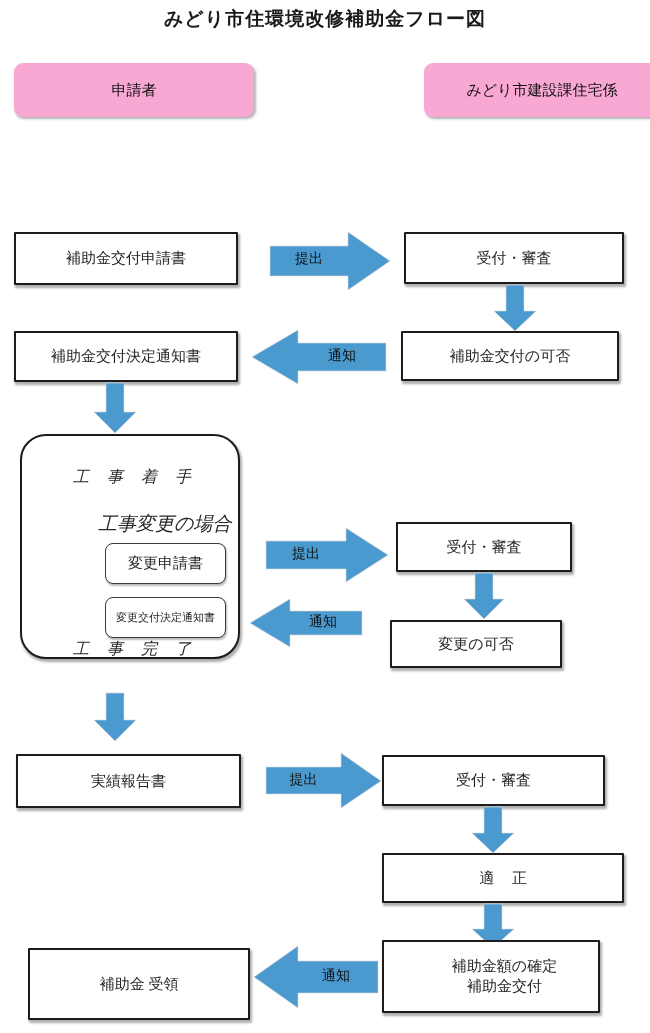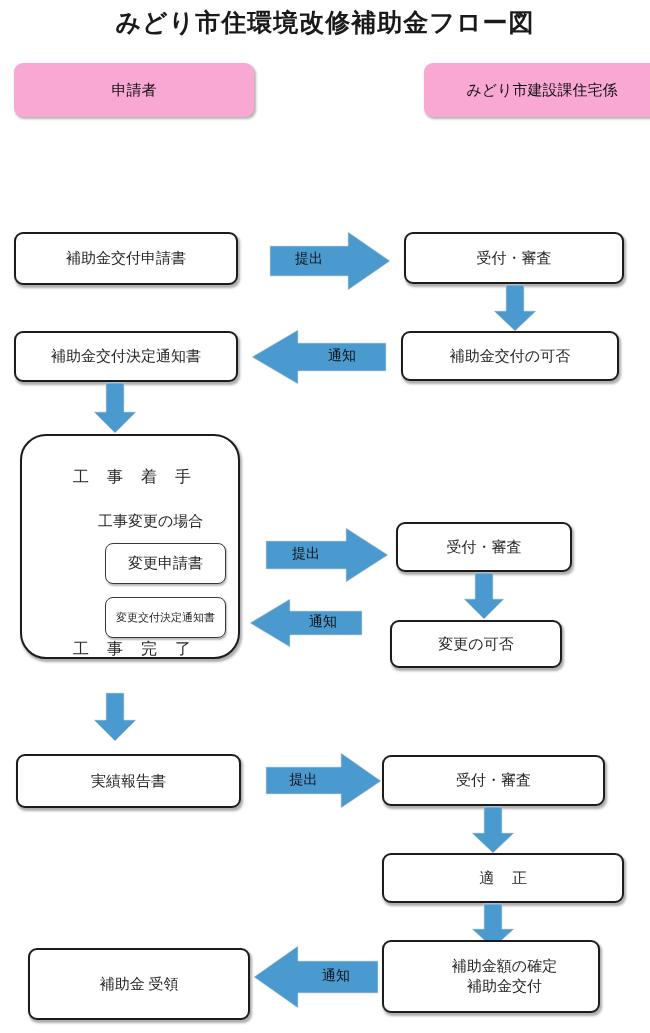--- a/index.html
+++ b/index.html
@@ -18,21 +18,21 @@
     width: 650px;
     height: 1033px;
   }
   .title {
     position: absolute;
     left: 0; top: 6px;
     width: 650px;
     text-align: center;
     font-family: "DejaVu Sans", "Liberation Sans", sans-serif;
     font-weight: bold;
-    font-size: 25px;
+    font-size: 19px;
     letter-spacing: 1px;
     color: #1a1a1a;
   }
   
   .hdr {
     position: absolute;
     background: #f9a8d4;
     border-radius: 9px;
     box-shadow: 1.5px 2px 2.5px rgba(0,0,0,0.30);
     display: flex;
@@ -40,21 +40,21 @@
     justify-content: center;
     color: #101010;
     font-size: 15px;
     font-family: "Liberation Serif", "DejaVu Serif", serif;
   }
   
   .box {
     position: absolute;
     background: #ffffff;
     border: 2px solid #1c1c1c;
-    border-radius: 9px;
+    border-radius: 1px;
     box-shadow: 1.5px 2.5px 2.5px rgba(0,0,0,0.33);
     display: flex;
     align-items: center;
     justify-content: center;
     text-align: center;
     color: #262626;
     font-size: 15px;
     line-height: 1.35;
   }
   .box.big {
@@ -128,23 +128,23 @@
   <div class="arrow-label" style="left:300px; top:347px; width:84px;">通知</div>
 
   <div class="box" style="left:401px; top:331px; width:218px; height:50px;">
     <span>補助金交付の可否</span>
   </div>
 
   <svg class="arrow" style="left:94px; top:383px;" width="42" height="50" viewBox="0 0 42 50">
     <polygon points="12,0 30,0 30,29 42,29 21,50 0,29 12,29" fill="#4A9AD0" stroke="#d9d9d9" stroke-width="0.6"></polygon>
   </svg>
 
-  <div class="box big" style="left:20px; top:434px; width:220px; height:225px;">
+  <div class="box big" style="left:20px; top:434px; width:220px; height:225px;font-style:italic;">
     <div class="plain-label spaced" style="left:44px; top:30px; font-size:16px;">工 事 着 手</div>
-    <div class="plain-label" style="left:76px; top:75px; font-size:15px;">工事変更の場合</div>
+    <div class="plain-label" style="left:76px; top:75px; font-size:19px;">工事変更の場合</div>
     <div class="plain-label spaced" style="left:44px; top:202px; font-size:16px;">工 事 完 了</div>
   </div>
 
   <div class="box inner" style="left:105px; top:543px; width:121px; height:41px;">
     <span>変更申請書</span>
   </div>
   <div class="box inner small-text" style="left:105px; top:597px; width:121px; height:41px;">
     <span>変更交付決定通知書</span>
   </div>
 

